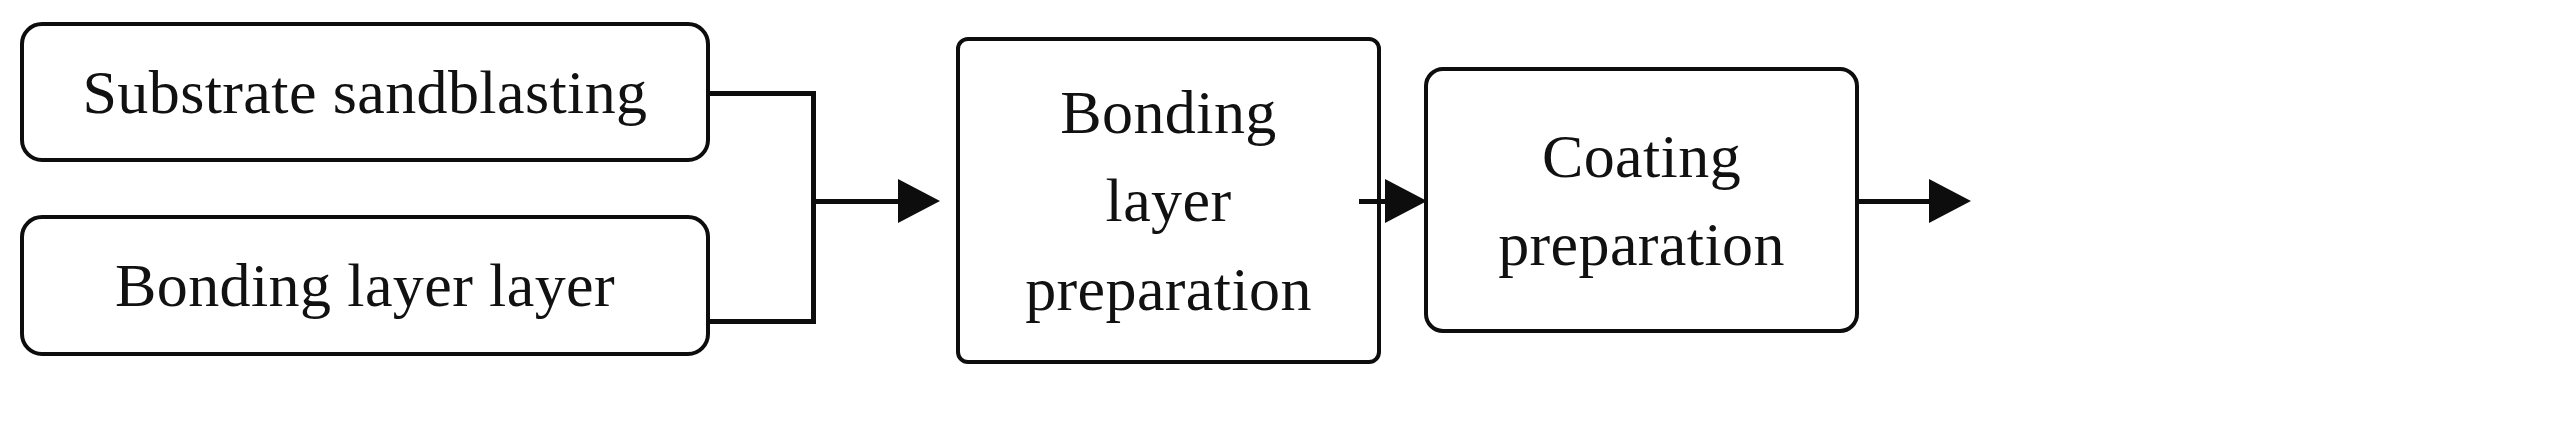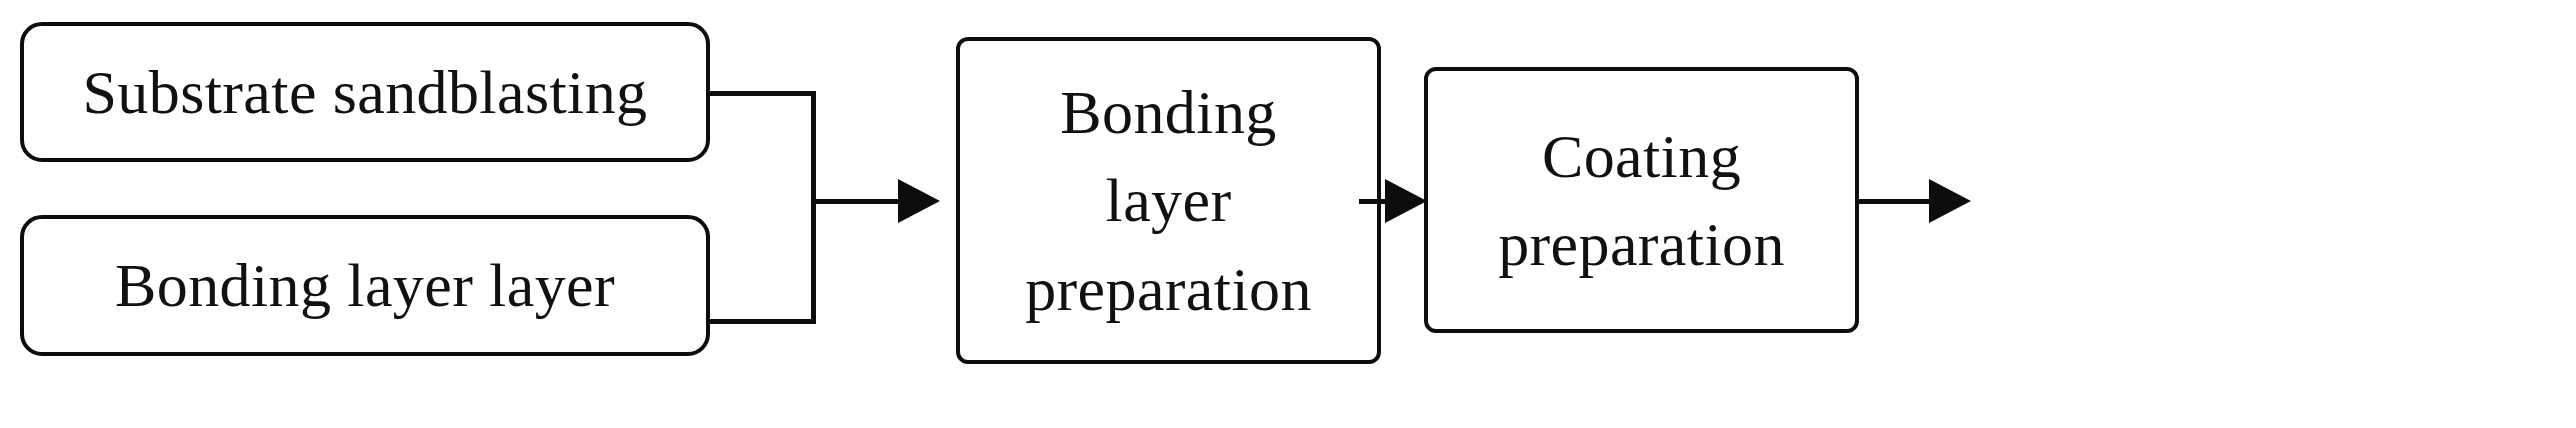--- a/index.html
+++ b/index.html
@@ -43,21 +43,21 @@
   #node-bonding-layer-powder {
     left: 20px;  top: 215px;  width: 690px; height: 141px;
     border-radius: 22px;
   }
   #node-bonding-layer-preparation {
     left: 956px; top: 37px;  width: 425px; height: 327px;
     border-radius: 12px;
   }
   #node-coating-preparation {
     left: 1424px; top: 67px;  width: 435px; height: 266px;
-    border-radius: 12px;
+    border-radius: 19px;
   }
   #node-performance-characterization {
     left: 1970px; top: 30px;  width: 584px; height: 338px;
     border-radius: 39px;
   }
 
   
   .conn-h {
     position: absolute;
     height: 4.5px;

